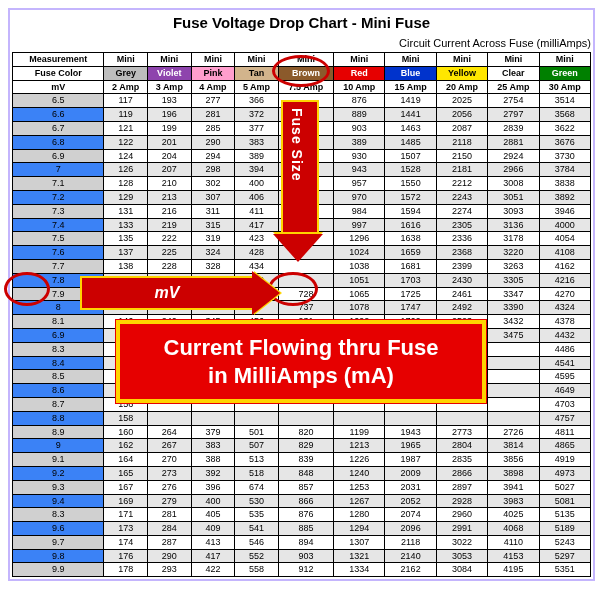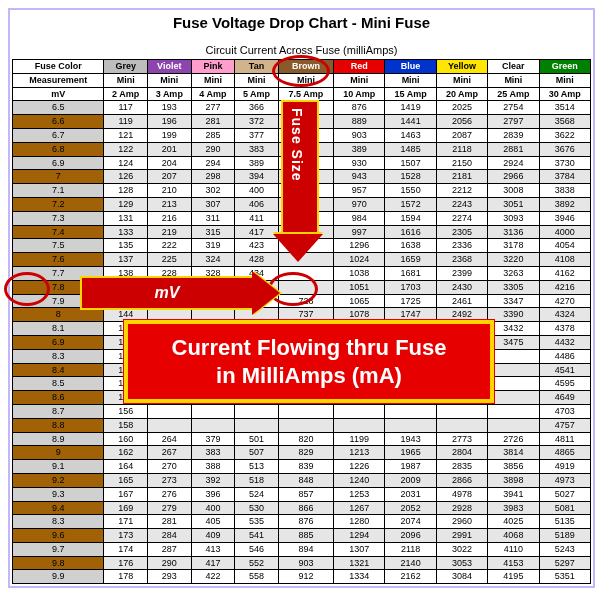--- a/index.html
+++ b/index.html
@@ -1,35 +1,35 @@
 <!DOCTYPE html>
 <html><head>
 <meta charset="utf-8">
 <style>
 body{margin:0;padding:8px;font-family:Arial,sans-serif;background:#fff;width:603px;box-sizing:border-box}
 .wrap{border:2px solid #c4b5fd;padding:2px;position:relative}
 .title{text-align:center;font-weight:bold;font-size:15px;margin:2px 0 0}
-.sub{text-align:center;font-size:11px;margin:13px 0 3px}
+.sub{text-align:right;font-size:11px;margin:6px 0 3px}
 table{width:100%;border-collapse:collapse;font-size:9px}
 th,td{border:1px solid #000;text-align:center;padding:1px 0;line-height:1.2}
 th{font-weight:bold}
 .hc{border:1px solid #000}
 .c-grey{background:#bdbdbd}
 .c-violet{background:#8e44ad;color:#fff}
 .c-pink{background:#ff9ecd}
 .c-tan{background:#d2b48c}
 .c-brown{background:#8b5a2b;color:#fff}
 .c-red{background:#e60000;color:#fff}
 .c-blue{background:#0033cc;color:#fff}
 .c-yellow{background:#ffe600}
 .c-clear{background:#fff}
 .c-green{background:#008000;color:#fff}
 .lab{background:#fff}
 .stripe:nth-child(even) td{background:#e6e6e6}
-.stripe td:first-child{background:#a16207}
+.stripe td:first-child{background:#3b82f6}
 .stripe:nth-child(odd) td:first-child{background:#d0d0d0}
 .oval{position:absolute;border:3px solid #cc0000;border-radius:50%;pointer-events:none}
 .arrow-down{position:absolute;pointer-events:none}
 .arrow-down .shaft{background:#cc0000;border:2px solid #ffd400;width:34px;height:130px;position:relative}
 .arrow-down .head{width:0;height:0;border-left:25px solid transparent;border-right:25px solid transparent;border-top:28px solid #cc0000;position:relative;left:-8px;filter:drop-shadow(0 -2px 0 #ffd400)}
 .arrow-down .txt{position:absolute;left:6px;top:6px;color:#fff;font-weight:bold;font-size:14px;writing-mode:vertical-rl;text-orientation:mixed;letter-spacing:1px}
 .arrow-right{position:absolute;pointer-events:none}
 .arrow-right .shaft{background:#cc0000;border:2px solid #ffd400;height:30px;width:170px;position:relative;display:flex;align-items:center;justify-content:center}
 .arrow-right .head{width:0;height:0;border-top:22px solid transparent;border-bottom:22px solid transparent;border-left:28px solid #cc0000;position:absolute;right:-28px;top:-7px;filter:drop-shadow(2px 0 0 #ffd400)}
 .arrow-right .txt{color:#fff;font-weight:bold;font-style:italic;font-size:16px}
@@ -37,44 +37,44 @@
 </style>
 </head>
 <body>
 
 <div class="wrap">
   <div class="title">Fuse Voltage Drop Chart - Mini Fuse</div>
   <div class="sub">Circuit Current Across Fuse (milliAmps)</div>
   <table>
     <thead id="thead">
         <tr>
+          <th class="lab">Measurement</th>
+          <th>Mini</th>
+          <th>Mini</th>
+          <th>Mini</th>
+          <th>Mini</th>
+          <th>Mini</th>
+          <th>Mini</th>
+          <th>Mini</th>
+          <th>Mini</th>
+          <th>Mini</th>
+          <th>Mini</th>
+        </tr>
+        <tr>
           <th class="lab">Fuse Color</th>
           <th class="hc c-grey">Grey</th>
           <th class="hc c-violet">Violet</th>
           <th class="hc c-pink">Pink</th>
           <th class="hc c-tan">Tan</th>
           <th class="hc c-brown">Brown</th>
           <th class="hc c-red">Red</th>
           <th class="hc c-blue">Blue</th>
           <th class="hc c-yellow">Yellow</th>
           <th class="hc c-clear">Clear</th>
           <th class="hc c-green">Green</th>
-        </tr>
-        <tr>
-          <th class="lab">Measurement</th>
-          <th>Mini</th>
-          <th>Mini</th>
-          <th>Mini</th>
-          <th>Mini</th>
-          <th>Mini</th>
-          <th>Mini</th>
-          <th>Mini</th>
-          <th>Mini</th>
-          <th>Mini</th>
-          <th>Mini</th>
         </tr>
         <tr>
           <th class="lab">mV</th>
           <th>2 Amp</th>
           <th>3 Amp</th>
           <th>4 Amp</th>
           <th>5 Amp</th>
           <th>7.5 Amp</th>
           <th>10 Amp</th>
           <th>15 Amp</th>
@@ -446,25 +446,25 @@
           <td>2009</td>
           <td>2866</td>
           <td>3898</td>
           <td>4973</td>
         </tr>
         <tr class="stripe">
           <td>9.3</td>
           <td>167</td>
           <td>276</td>
           <td>396</td>
-          <td>524</td>
+          <td>674</td>
           <td>857</td>
           <td>1253</td>
           <td>2031</td>
-          <td>4978</td>
+          <td>2897</td>
           <td>3941</td>
           <td>5027</td>
         </tr>
         <tr class="stripe">
           <td>9.4</td>
           <td>169</td>
           <td>279</td>
           <td>400</td>
           <td>530</td>
           <td>866</td>
@@ -553,17 +553,17 @@
     <div class="head"></div>
   </div>
 
   <div class="arrow-right" style="left:70px;top:266px">
     <div class="shaft">
         <span class="txt">mV</span>
         <div class="head"></div>
       </div>
   </div>
 
-  <div class="banner" style="left:114px;top:310px;width:330px">
+  <div class="banner" style="left:106px;top:310px;width:330px">
     <div>Current Flowing thru Fuse</div>
     <div>in MilliAmps (mA)</div>
   </div>
 </div>
 
 </body></html>

